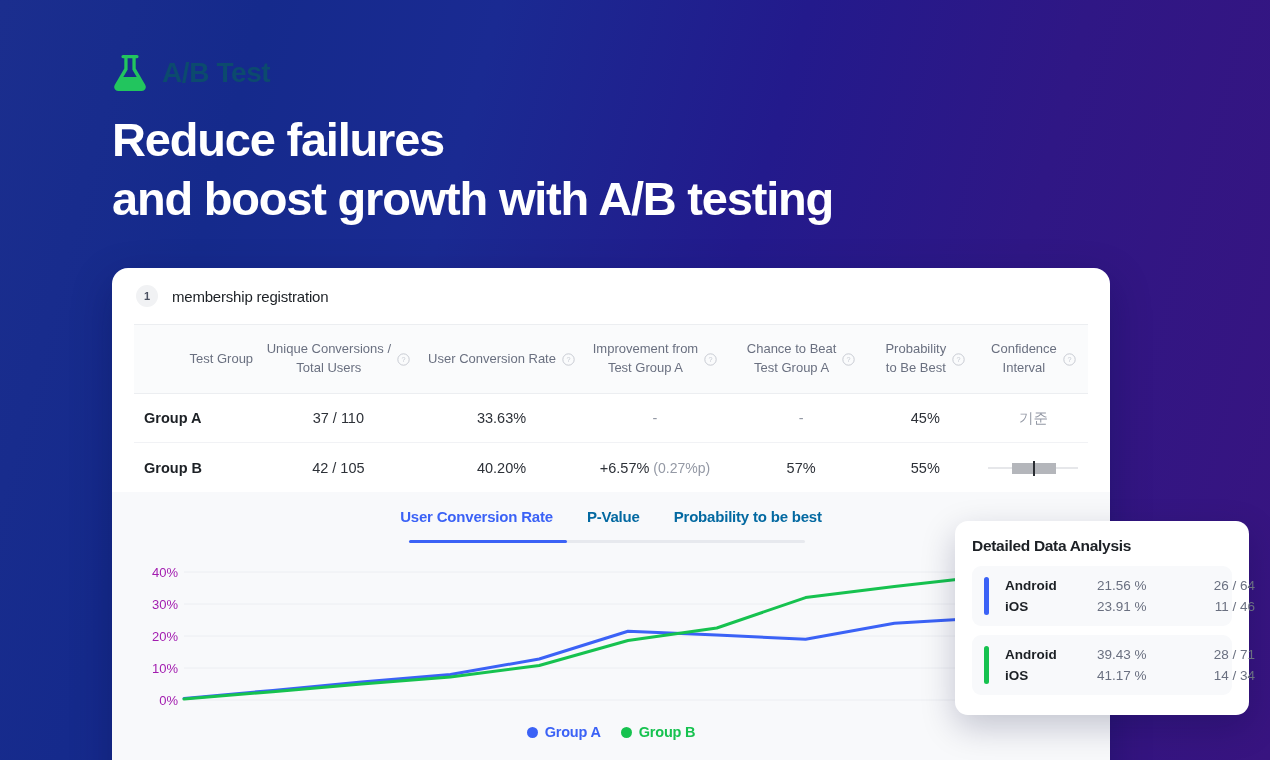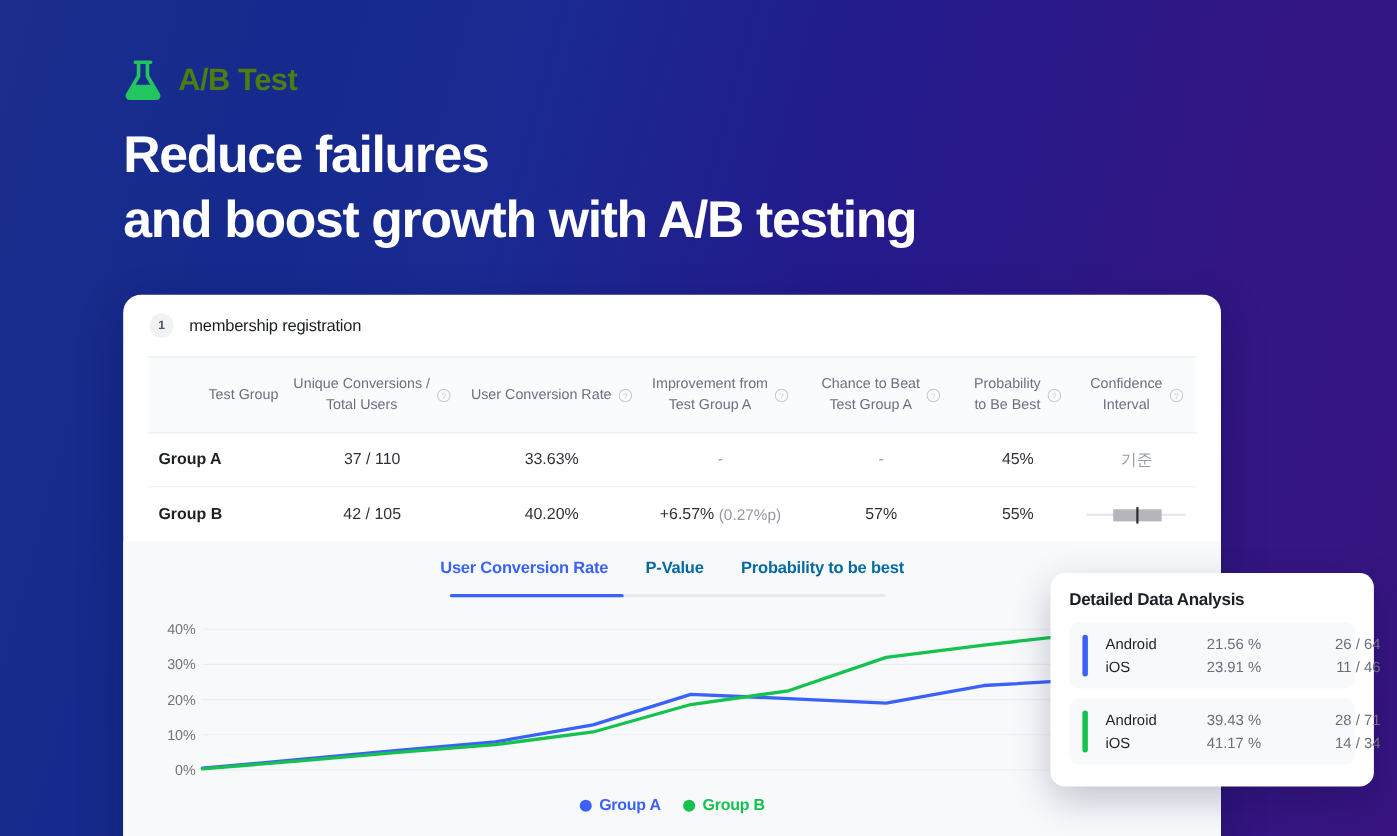--- a/index.html
+++ b/index.html
@@ -17,21 +17,21 @@
         #2f1785 74%,
         #381480 100%);
     position: relative;
   }
 
   
   .hero { position: absolute; left: 112px; top: 52px; }
   .eyebrow { display: flex; align-items: center; gap: 14px; }
   .flask-icon { width: 36px; height: 42px; display: block; }
   .eyebrow-text {
-    color: #4d7c0f;
+    color: #0c4a6e;
     font-size: 28px;
     font-weight: bold;
     letter-spacing: -0.4px;
     line-height: 1;
   }
   .headline {
     margin-top: 17px;
     color: #ffffff;
     font-size: 47px;
     font-weight: bold;
@@ -132,21 +132,21 @@
   .tabs-rail {
     position: absolute; left: 297px; top: 48px;
     width: 396px; height: 3px; background: #e7e9ee; border-radius: 2px;
   }
   .tabs-rail .fill { width: 158px; height: 3px; background: #3b62f6; border-radius: 2px; }
 
   .plot { position: absolute; left: 0; top: 58px; width: 998px; height: 172px; }
   .ylabels { position: absolute; left: 20px; top: 0; width: 46px; height: 140px; }
   .ylabel {
     position: absolute; right: 0;
-    font-size: 13px; color: #737373; text-align: right;
+    font-size: 13px; color: #a21caf; text-align: right;
     transform: translateY(-50%);
   }
   .legend {
     position: absolute; left: 0; right: 0; top: 232px;
     display: flex; justify-content: center; gap: 20px; align-items: center;
   }
   .legend-item { display: flex; align-items: center; gap: 7px; }
   .legend-dot { width: 11px; height: 11px; border-radius: 50%; display: block; }
   .legend-label { font-size: 14.5px; font-weight: bold; letter-spacing: -0.2px; }
 
@@ -166,21 +166,21 @@
     letter-spacing: -0.3px; margin-bottom: 11px;
   }
   .detail-group {
     display: flex; align-items: center;
     background: #f8f9fb; border-radius: 9px;
     height: 60px; margin-bottom: 9px; padding: 0 10px 0 12px;
   }
   .gbar { width: 5px; height: 38px; border-radius: 3px; flex: 0 0 auto; margin-right: 16px; }
   .gcol { flex: 1 1 auto; }
   .grow { display: flex; align-items: center; height: 21px; }
-  .g-os { width: 92px; font-size: 13.5px; font-weight: normal; color: #1c2025; }
+  .g-os { width: 92px; font-size: 13.5px; font-weight: bold; color: #1c2025; }
   .g-pct { width: 88px; font-size: 13.5px; color: #6a7080; }
   .g-frac { width: 70px; font-size: 13.5px; color: #6a7080; text-align: right; }
 </style>
 </head>
 <body>
 
 <div class="hero">
   <div class="eyebrow">
     <svg class="flask-icon" viewBox="0 0 36 42">
       <path d="M11 3 h14 a1.6 1.6 0 0 1 0 3.2 h-1.3 v10.4 l9.6 16.4 a4 4 0 0 1 -3.5 6H6.2 a4 4 0 0 1 -3.5 -6 l9.6 -16.4 V6.2 H11 a1.6 1.6 0 0 1 0 -3.2 Z

